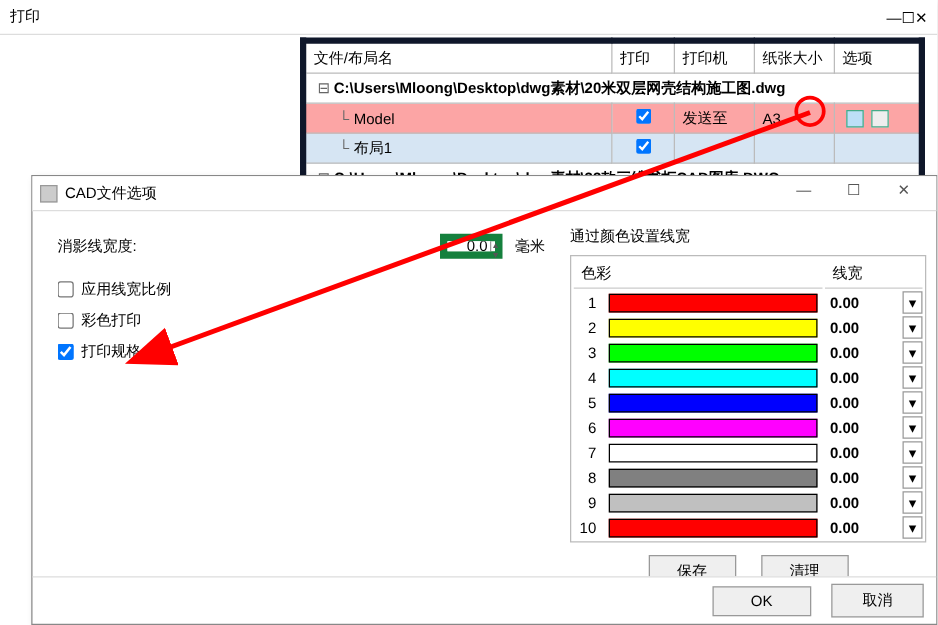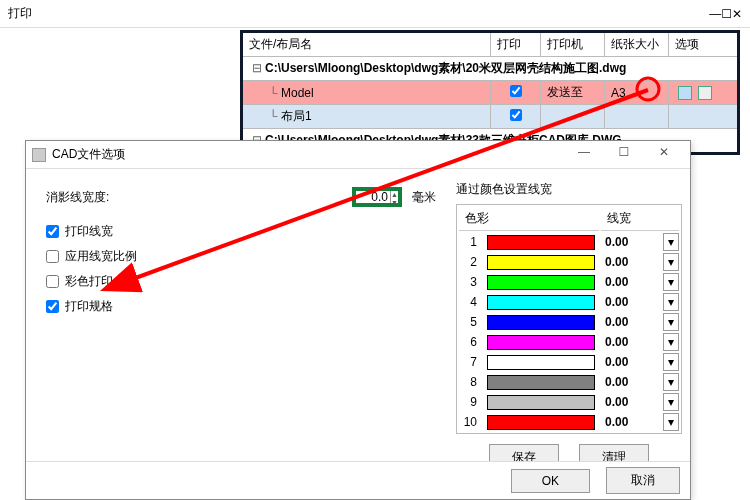--- a/index.html
+++ b/index.html
@@ -7,35 +7,35 @@
 .win { position: absolute; background: #fff; border: 1px solid #888; box-shadow: 2px 2px 6px rgba(0,0,0,0.15); }
 .titlebar { height: 28px; display: flex; align-items: center; padding: 0 6px; border-bottom: 1px solid #ddd; background:#fff; }
 .titlebar .icon { width: 14px; height: 14px; background: #ccc; margin-right: 6px; border:1px solid #999; }
 .titlebar .title { flex: 1; }
 .titlebar .btns { display: flex; }
 .titlebar .wbtn { width: 40px; height: 28px; display:flex; align-items:center; justify-content:center; color:#555; margin-top:-6px;}
 .win-back { left: 0; top: 0; width: 750px; height: 500px; background:#fff; border:none;}
 .back-title { height:28px; display:flex; align-items:center; padding:0 8px; border-bottom:1px solid #ddd;}
 .back-title .spacer{flex:1}
 .grid-wrap { position:absolute; left:240px; top:30px; width:500px; }
-table.ftable { border-collapse: collapse; width:100%; border:3px solid #0f172a; }
+table.ftable { border-collapse: collapse; width:100%; border:5px solid #0f172a; }
 table.ftable th, table.ftable td { border:1px solid #bbb; padding:3px 6px; text-align:left; background:#fca5a5; }
 table.ftable th { background:#fff; font-weight:normal; }
 tr.row-file td { background:#fff; font-weight:normal;}
 tr.row-sel td { background:#d6e5f3; }
 .tree-indent { display:inline-block; width:16px; text-align:center; color:#666;}
 .chkcell { text-align:center !important;}
 .chk { width:12px; height:12px; }
 .opt-icn { display:inline-block; width:14px; height:14px; background:#bcdff7; border:1px solid #4a8; margin:0 3px; vertical-align:middle;}
-.win-front { left:25px; top:140px; width:666px; height:360px; }
+.win-front { left:25px; top:140px; width:725px; height:360px; }
 .front-body { display:flex; height: calc(100% - 28px - 38px); }
 .left-pane { width:430px; padding:18px 20px; }
 .row-field { display:flex; align-items:center; margin-bottom:16px;}
 .row-field label{ width:90px;}
-.spin { width:50px; height:20px; border:4px solid #15803d; display:inline-flex;}
+.spin { width:50px; height:20px; border:6px solid #15803d; display:inline-flex;}
 .spin input{ width:34px; border:none; text-align:right; padding-right:2px;}
 .spin .ar { width:16px; display:flex; flex-direction:column; border-left:1px solid #999;}
 .spin .ar div{flex:1; font-size:7px; text-align:center; line-height:8px; color:#555;}
 .unit { margin-left:10px;}
 .cbx-row { margin:8px 0; display:flex; align-items:center;}
 .cbx-row input { margin-right:6px;}
 .right-pane { flex:1; padding:12px 8px 12px 0; overflow:hidden;}
 .grp-title { margin-bottom:6px; }
 .color-table { width:100%; border:1px solid #bbb; }
 .color-table th { text-align:left; padding:3px 6px; border-bottom:1px solid #ccc; font-weight:normal;}
@@ -113,24 +113,20 @@
         <span class="spin">
           <input value="0.0" style="">
           <span class="ar">
               <div>▲</div>
               <div>▼</div>
             </span>
         </span>
         <span class="unit">毫米</span>
       </div>
       <div class="cbx-row">
-          <input type="checkbox" checked="" style="">
-          <span>打印线宽</span>
-        </div>
-      <div class="cbx-row">
           <input type="checkbox" style="">
           <span>应用线宽比例</span>
         </div>
       <div class="cbx-row">
           <input type="checkbox" style="">
           <span>彩色打印</span>
         </div>
       <div class="cbx-row">
           <input type="checkbox" checked="" style="">
           <span>打印规格</span>

